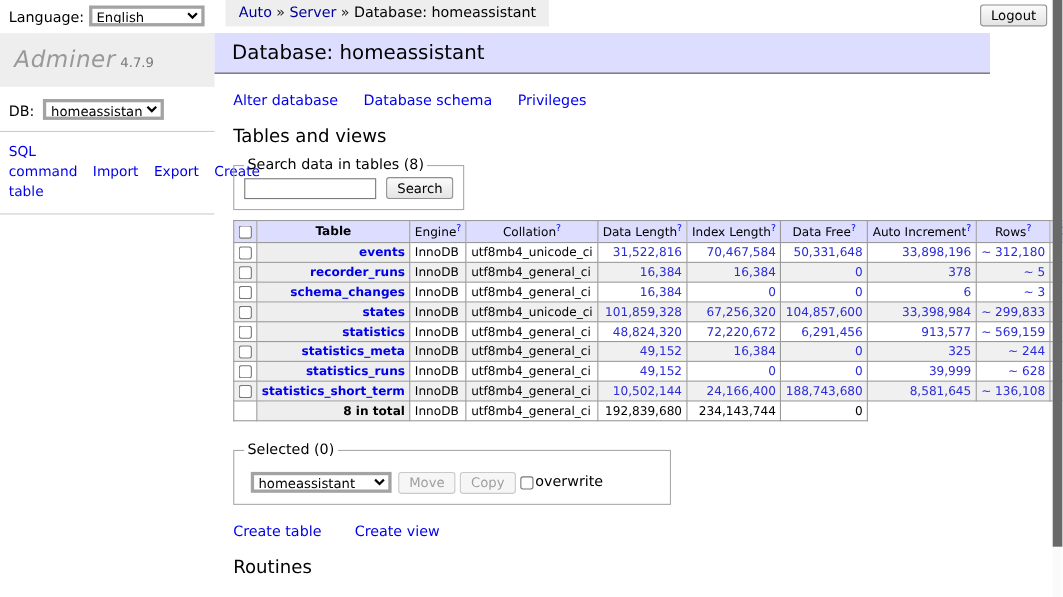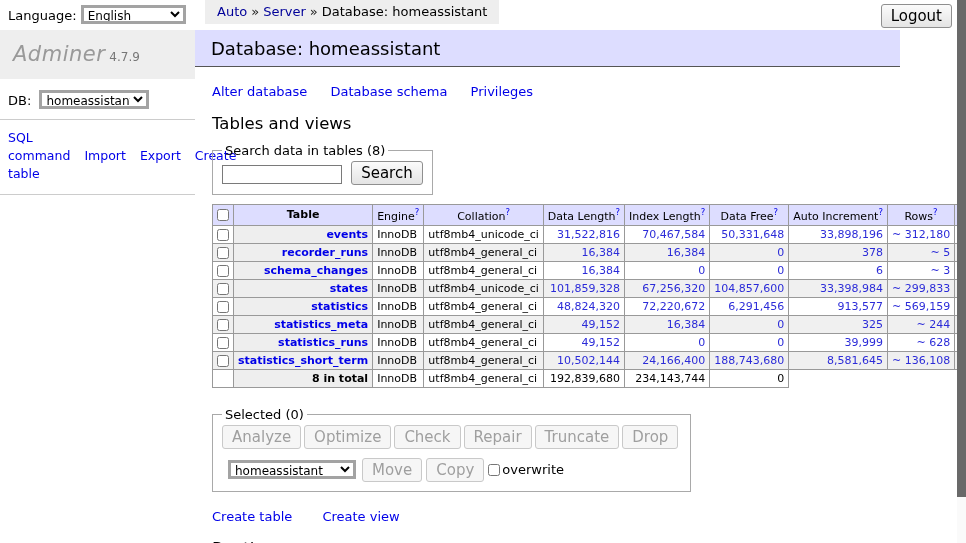--- a/index.html
+++ b/index.html
@@ -26,21 +26,21 @@
   .table-links { padding:10px 8px; font-size:12.5px; }
   .table-links a { display:block; line-height:1.22; }
 
   
   #main { position:absolute; left:195px; top:0; right:0; bottom:0; }
   .breadcrumb { position:absolute; left:10px; top:0; height:24px; line-height:24px;
     background:var(--panel-bg,#eee); padding:0 12px; font-size:13px; white-space:nowrap; }
   .breadcrumb a { color:var(--breadcrumb-link,#009); }
   .breadcrumb .sep { color:#222; margin:0 4px; }
   .logout-btn { position:absolute; top:4px; right:14px; z-index:5; }
-  button { font-family:inherit; font-size:15px; padding:2px 9px; color:#000;
+  button { font-family:inherit; font-size:12px; padding:2px 9px; color:#000;
     background:linear-gradient(#fbfbfb,#e4e4e4); border:1px solid #8f8f8f; border-radius:3px; }
   button:disabled { color:#9f9f9f; border-color:#c9c9c9; background:#f6f6f6; }
 
   .title-bar { margin:30px 66px 0 0; background:var(--title-bar-bg,#ddf);
     border-bottom:1px solid #555; padding:8px 16px 7px; font-size:18px; font-weight:400; }
   .content { padding-left:17px; }
   .links-row { margin-top:17px; font-size:13px; }
   .links-row a { margin-right:19px; }
   h3 { font-size:16.5px; font-weight:400; margin:15px 0 0; }
 
@@ -269,23 +269,20 @@
           <td class="num" data-interactable="false">0</td>
           <td class="ghost" data-interactable="false"></td>
           <td class="ghost" data-interactable="false"></td>
           <td class="ghost" data-interactable="false"></td>
         </tr>
       </tbody>
     </table>
 
     <fieldset class="selected-box" data-interactable="false">
       <legend data-interactable="false">Selected (0)</legend>
-      <div class="sel-buttons" data-interactable="false">
-        
-      <button disabled="" data-interactable="true">Analyze</button><button disabled="" data-interactable="true">Optimize</button><button disabled="" data-interactable="true">Check</button><button disabled="" data-interactable="true">Repair</button><button disabled="" data-interactable="true">Truncate</button><button disabled="" data-interactable="true">Drop</button></div>
       <div class="move-row" data-interactable="false">
         <select data-interactable="true">
           <option data-interactable="false">homeassistant</option>
         </select>
         <button disabled="" data-interactable="true">Move</button>
         <button disabled="" data-interactable="true">Copy</button>
         <input type="checkbox" data-interactable="true" style="">
         <span class="overwrite-label" data-interactable="false">overwrite</span>
       </div>
     </fieldset>

